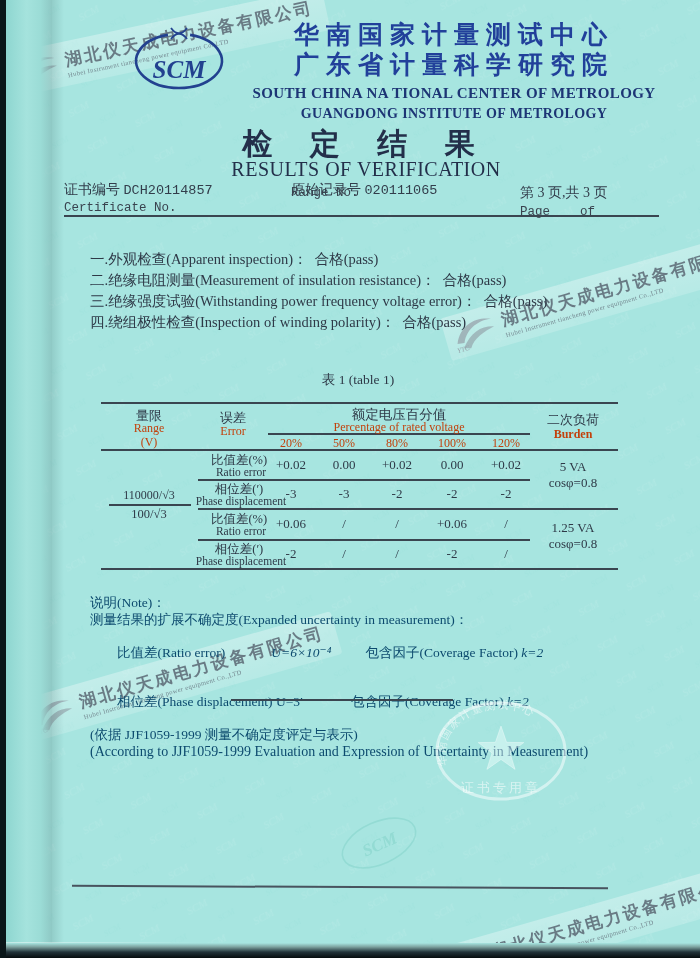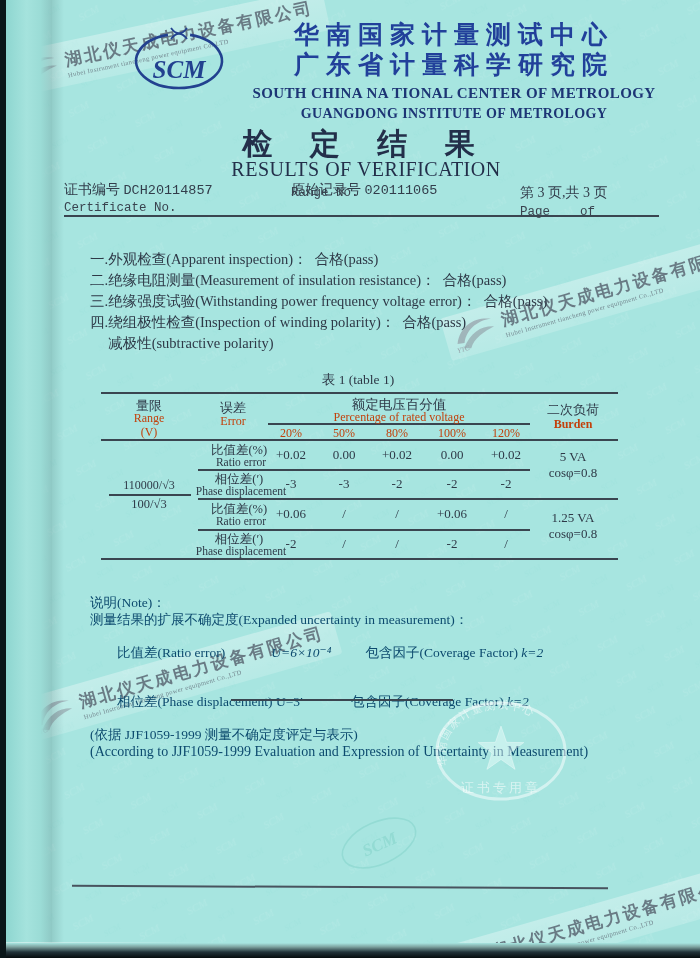--- a/index.html
+++ b/index.html
@@ -21,21 +21,21 @@
   .org-en{font-size:15px;font-weight:bold;color:#1d3575;text-align:center;width:440px;letter-spacing:0.4px;}
   .doc-title-cn{font-size:30px;letter-spacing:15px;color:#232f4a;font-weight:600;text-align:center;width:500px;}
   .doc-title-en{font-size:20px;color:#232f4a;text-align:center;width:500px;letter-spacing:0.5px;}
   
   .cert-cn{font-size:14px;color:#323d4b;white-space:pre;}
   .cert-en{font-size:12.5px;color:#39434f;}
   
   .item{font-size:14.5px;color:#2e3947;white-space:pre;line-height:21px;}
   .note-line{font-size:13.5px;color:#0c4a6e;white-space:pre;line-height:16.5px;}
   
-  .tbl{position:absolute;left:95px;top:392px;width:517px;height:176px;}
+  .tbl{position:absolute;left:95px;top:402px;width:517px;height:176px;}
   .th-cn{font-size:13px;color:#2e3947;}
   .th-en{font-size:12px;color:#c2410c;}
   .tcell{font-size:13px;color:#2e3947;}
   .tlab{font-size:12.5px;color:#2e3947;}
   
   .wm{
     position:absolute;display:flex;align-items:center;gap:7px;
     transform-origin:left center;padding:5px 12px 5px 8px;border-radius:3px;
     background:linear-gradient(rgba(255,255,255,0.32),rgba(255,255,255,0.18));
     z-index:2;
@@ -156,21 +156,20 @@
       <div class="cert-en mono" style="margin-top:3px;white-space:pre;">Page    of</div>
     </div>
 
     <div class="ln" style="left:58px;top:215px;width:595px;height:2px;"></div>
 
     <div class="abs" style="left:84px;top:249px;">
       <div class="item">一.外观检查(Apparent inspection)：  合格(pass)</div>
       <div class="item">二.绝缘电阻测量(Measurement of insulation resistance)：  合格(pass)</div>
       <div class="item">三.绝缘强度试验(Withstanding power frequency voltage error)：  合格(pass)</div>
       <div class="item">四.绕组极性检查(Inspection of winding polarity)：  合格(pass)</div>
-      <div class="item">　 减极性(subtractive polarity)</div>
     </div>
 
     <div class="abs cx th-cn" style="left:352px;top:371px;font-size:13.5px;">表 1 (table 1)</div>
 
     <div class="tbl">
 
       <div class="ln" style="left:0;top:0;width:517px;height:2px;"></div>
       <div class="ln" style="left:167px;top:31px;width:262px;height:1.5px;"></div>
       <div class="ln" style="left:0;top:47px;width:517px;height:2px;"></div>
       <div class="ln" style="left:97px;top:77px;width:332px;height:1.5px;"></div>

